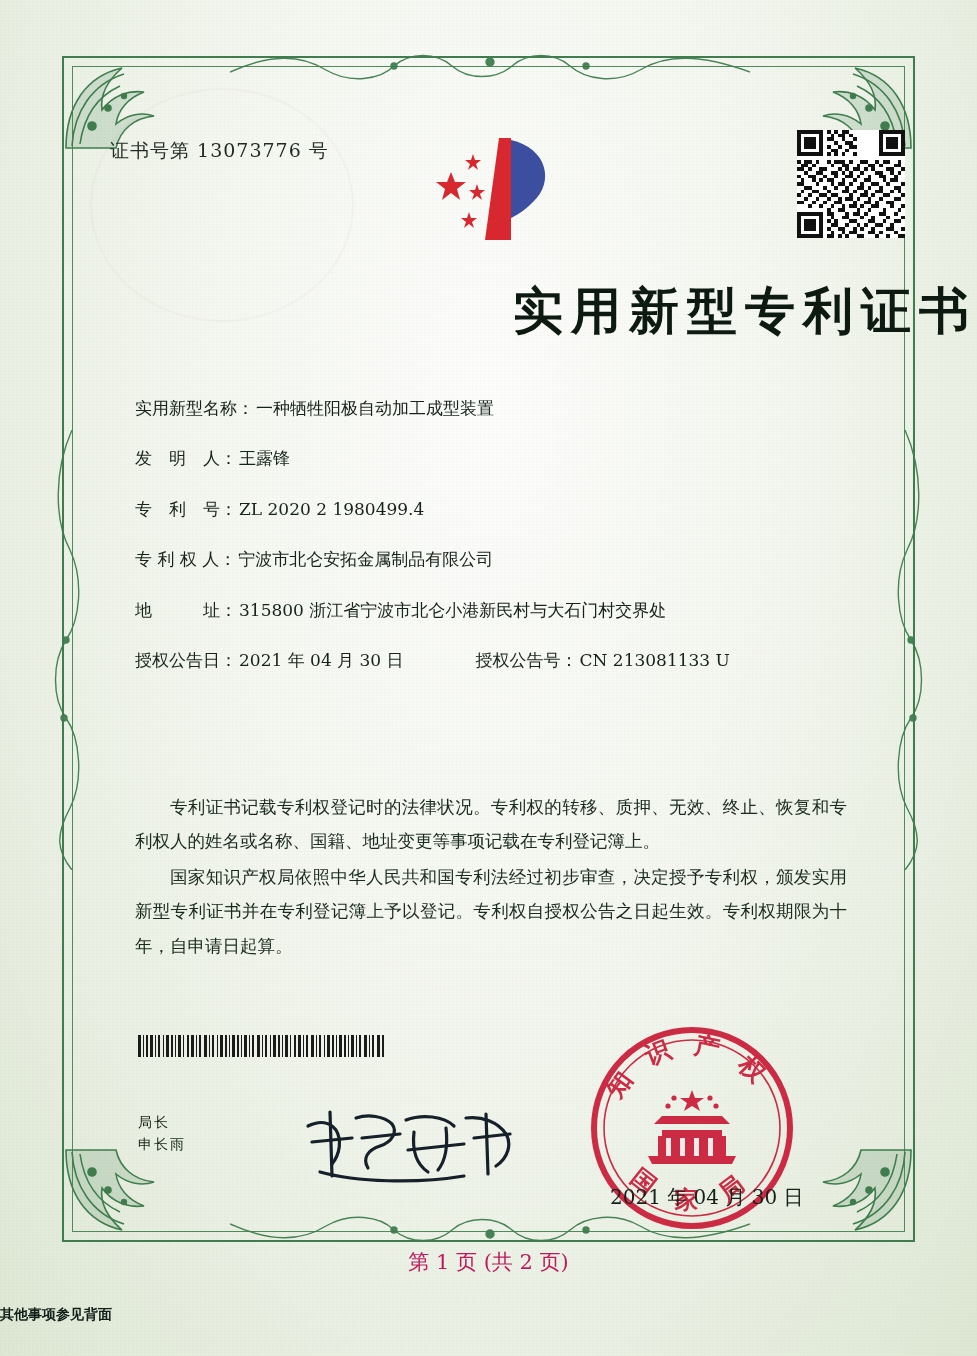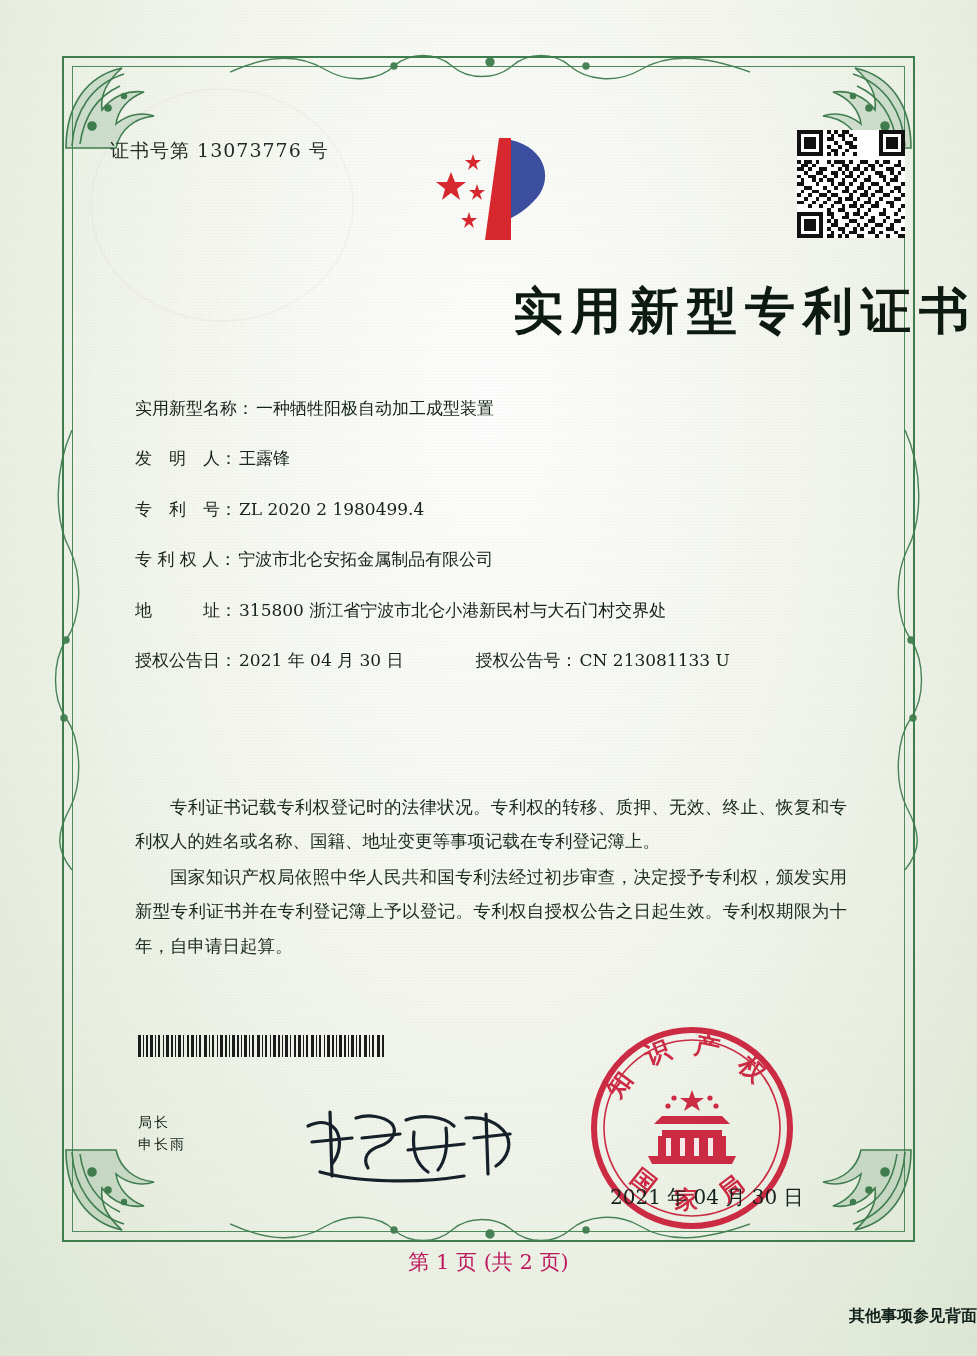--- a/index.html
+++ b/index.html
@@ -206,22 +206,22 @@
     text-align: center;
     font-size: 21px;
     color: #be185d;
     font-family: "DejaVu Serif", "Liberation Serif", serif;
   }
   .footer-note {
     position: absolute;
     left: 0;
     right: 0;
     top: 1306px;
-    text-align: right;
-    font-size: 16px;
+    text-align: left;
+    font-size: 14px;
     font-weight: bold;
     color: #10201a;
     font-family: "DejaVu Serif", "Liberation Serif", serif;
   }
   .watermark {
     position: absolute;
     left: 90px;
     top: 88px;
     width: 260px;
     height: 230px;

